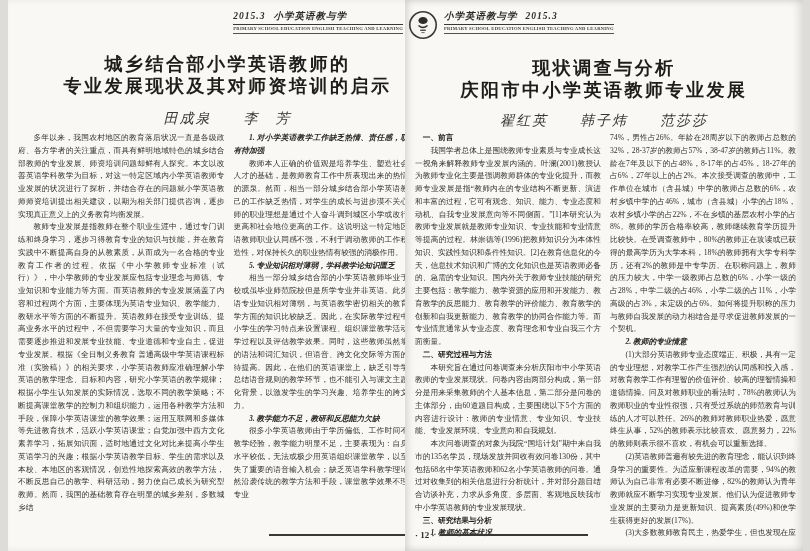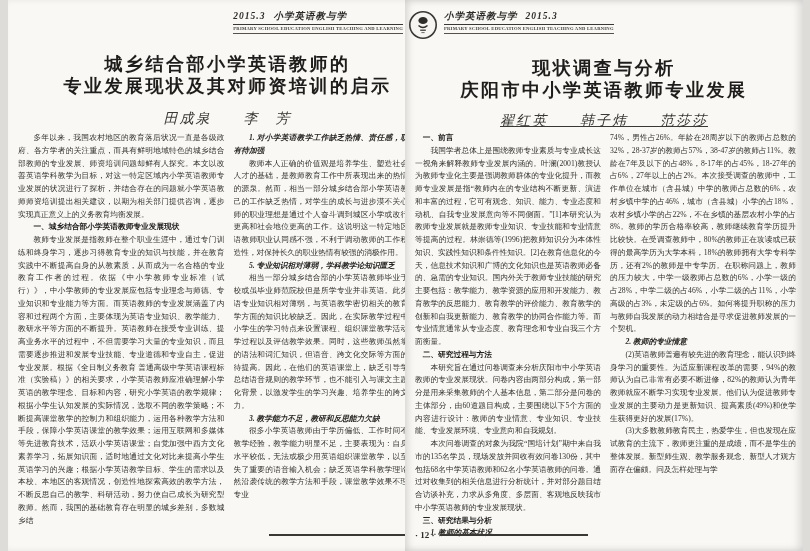--- a/index.html
+++ b/index.html
@@ -31,21 +31,21 @@
   .artifact{position:absolute;top:7px;left:558px;width:232px;height:1.6px;background:#4a4844;}
   .artifact-dot{position:absolute;top:3px;left:795px;width:9px;height:7px;color:#6b6965;font-size:6px;}
   
   .title{position:absolute;left:0;width:100%;text-align:center;font-weight:bold;
     font-size:18px;line-height:22px;letter-spacing:2.5px;color:#1f1d1b;}
   .t-left{top:53px;}
   .t-right{top:57px;}
   .authors{position:absolute;left:0;width:100%;text-align:center;font-size:14px;
     font-style:italic;letter-spacing:2px;color:#3a3835;}
   .a-left{top:110px;}
-  .a-right{top:112px;text-decoration:underline;}
+  .a-right{top:112px;}
   
   .cols{position:absolute;left:10px;right:7px;display:flex;gap:9px;}
   .cols-left{top:132px;height:398px;}
   .cols-right{top:132px;height:406px;}
   .col{flex:1 1 0;overflow:hidden;text-align:justify;
     font-size:7.7px;line-height:12.75px;color:#33312e;}
   .col p{margin:0;}
   .para{text-indent:2em;}
   .para-cont{text-indent:0;}
   .sec-heading{text-indent:2em;font-weight:bold;color:#232220;}
@@ -82,21 +82,20 @@
 
     <div class="title t-left">
       <div>城乡结合部小学英语教师的</div>
       <div>专业发展现状及其对师资培训的启示</div>
     </div>
     <div class="authors a-left">田成泉　　李　芳</div>
 
     <div class="cols cols-left">
       <div class="col">
         <p class="para">多年以来，我国农村地区的教育落后状况一直是各级政府、各方学者的关注重点，而具有鲜明地域特色的城乡结合部教师的专业发展、师资培训问题却鲜有人探究。本文以改善英语学科教学为目标，对这一特定区域内小学英语教师专业发展的状况进行了探析，并结合存在的问题就小学英语教师师资培训提出相关建议，以期为相关部门提供咨询，逐步实现真正意义上的义务教育均衡发展。</p>
-        <p class="sec-heading">一、城乡结合部小学英语教师专业发展现状</p>
         <p class="para">教师专业发展是指教师在整个职业生涯中，通过专门训练和终身学习，逐步习得教育专业的知识与技能，并在教育实践中不断提高自身的从教素质，从而成为一名合格的专业教育工作者的过程。依据《中小学教师专业标准（试行）》，中小学教师的专业发展应包括专业理念与师德、专业知识和专业能力等方面。而英语教师的专业发展涵盖了内容和过程两个方面，主要体现为英语专业知识、教学能力、教研水平等方面的不断提升。英语教师在接受专业训练、提高业务水平的过程中，不但需要学习大量的专业知识，而且需要逐步推进和发展专业技能、专业道德和专业自主，促进专业发展。根据《全日制义务教育 普通高级中学英语课程标准（实验稿）》的相关要求，小学英语教师应准确理解小学英语的教学理念、目标和内容，研究小学英语的教学规律；根据小学生认知发展的实际情况，选取不同的教学策略；不断提高课堂教学的控制力和组织能力，运用各种教学方法和手段，保障小学英语课堂的教学效果；运用互联网和多媒体等先进教育技术，活跃小学英语课堂；自觉加强中西方文化素养学习，拓展知识面，适时地通过文化对比来提高小学生英语学习的兴趣；根据小学英语教学目标、学生的需求以及本校、本地区的客观情况，创造性地探索高效的教学方法，不断反思自己的教学、科研活动，努力使自己成长为研究型教师。然而，我国的基础教育存在明显的城乡差别，多数城乡结</p>
       </div>
       <div class="col">
         <p class="sub-heading">1. 对小学英语教学工作缺乏热情、责任感，职业认同感有待加强</p>
         <p class="para">教师本人正确的价值观是培养学生、塑造社会所需合格人才的基础，是教师教育工作中所表现出来的热情、责任感的源泉。然而，相当一部分城乡结合部小学英语教师对待自己的工作缺乏热情，对学生的成长与进步漠不关心；很多教师的职业理想是通过个人奋斗调到城区小学或改行从事收入更高和社会地位更高的工作。这说明这一特定地区的小学英语教师职业认同感不强，不利于调动教师的工作积极性、创造性，对保持长久的职业热情有较强的消极作用。</p>
         <p class="sub-heading">5. 专业知识相对薄弱，学科教学论知识匮乏</p>
         <p class="para">相当一部分城乡结合部的小学英语教师毕业于非师范院校或虽毕业师范院校但是所学专业并非英语。此类教师的英语专业知识相对薄弱，与英语教学密切相关的教育学、心理学方面的知识比较缺乏。因此，在实际教学过程中不能依据小学生的学习特点来设置课程、组织课堂教学活动、监控教学过程以及评估教学效果。同时，这些教师虽然掌握了一定的语法和词汇知识，但语音、跨文化交际等方面的素质仍有待提高。因此，在他们的英语课堂上，缺乏引导学生发现、总结语音规则的教学环节，也不能引入与课文主题有关的文化背景，以激发学生的学习兴趣、培养学生的跨文化交际能力。</p>
         <p class="sub-heading">3. 教学能力不足，教研和反思能力欠缺</p>
         <p class="para">很多小学英语教师由于学历偏低、工作时间不长，缺乏教学经验，教学能力明显不足，主要表现为：自身英语口语水平较低，无法或极少用英语组织课堂教学，以至于学生丧失了重要的语音输入机会；缺乏英语学科教学理论知识，仍然沿袭传统的教学方法和手段，课堂教学效果不理想；英语专业</p>
       </div>
@@ -136,20 +135,21 @@
         <p class="sec-heading" style="text-indent:1em">二、研究过程与方法</p>
         <p class="para">本研究旨在通过问卷调查来分析庆阳市中小学英语教师的专业发展现状。问卷内容由两部分构成，第一部分是用来采集教师的个人基本信息，第二部分是问卷的主体部分，由60道题目构成，主要围绕以下5个方面的内容进行设计：教师的专业情意、专业知识、专业技能、专业发展环境、专业意向和自我规划。</p>
         <p class="para">本次问卷调查的对象为我院“国培计划”期中来自我市的135名学员，现场发放并回收有效问卷130份，其中包括68名中学英语教师和62名小学英语教师的问卷。通过对收集到的相关信息进行分析统计，并对部分题目结合访谈补充，力求从多角度、多层面、客观地反映我市中小学英语教师的专业发展现状。</p>
         <p class="sec-heading" style="text-indent:1em">三、研究结果与分析</p>
         <p class="sub-heading">1. 教师的基本状况</p>
 
       </div>
       <div class="col">
         <p class="para-cont">74%，男性占26%。年龄在28周岁以下的教师占总数的32%，28-37岁的教师占57%，38-47岁的教师占11%。教龄在7年及以下的占48%，8-17年的占45%，18-27年的占6%，27年以上的占2%。本次接受调查的教师中，工作单位在城市（含县城）中学的教师占总数的6%，农村乡镇中学的占46%，城市（含县城）小学的占18%，农村乡镇小学的占22%，不在乡镇的基层农村小学的占8%。教师的学历合格率较高，教师继续教育学历提升比较快。在受调查教师中，80%的教师正在攻读或已获得的最高学历为大学本科，18%的教师拥有大学专科学历，还有2%的教师是中专学历。在职称问题上，教师的压力较大，中学一级教师占总数的6%，小学一级的占28%，中学二级的占46%，小学二级的占11%，小学高级的占3%，未定级的占6%。如何将提升职称的压力与教师自我发展的动力相结合是寻求促进教师发展的一个契机。</p>
         <p class="sub-heading">2. 教师的专业情意</p>
+        <p class="para">(1)大部分英语教师专业态度端正、积极，具有一定的专业理想，对教学工作产生强烈的认同感和投入感，对教育教学工作有理智的价值评价、较高的理智情操和道德情操。问及对教师职业的看法时，78%的教师认为教师职业的专业性很强，只有受过系统的师范教育与训练的人才可以胜任。26%的教师对教师职业热爱，愿意终生从事，52%的教师表示比较喜欢、愿意努力，22%的教师则表示很不喜欢，有机会可以重新选择。</p>
         <p class="para">(2)英语教师普遍有较先进的教育理念，能认识到终身学习的重要性。为适应新课程改革的需要，94%的教师认为自己非常有必要不断进修，82%的教师认为青年教师就应不断学习实现专业发展。他们认为促进教师专业发展的主要动力是更新知识、提高素质(49%)和使学生获得更好的发展(17%)。</p>
         <p class="para">(3)大多数教师教育民主，热爱学生，但也发现在应试教育的主流下，教师更注重的是成绩，而不是学生的整体发展。新型师生观、教学服务观念、新型人才观方面存在偏颇。问及怎样处理与学</p>
       </div>
     </div>
 
     <div class="pagenum-row pn-right">
       <span>· 12 ·</span>
       <span class="pn-rule"></span>
     </div>
   </div>

